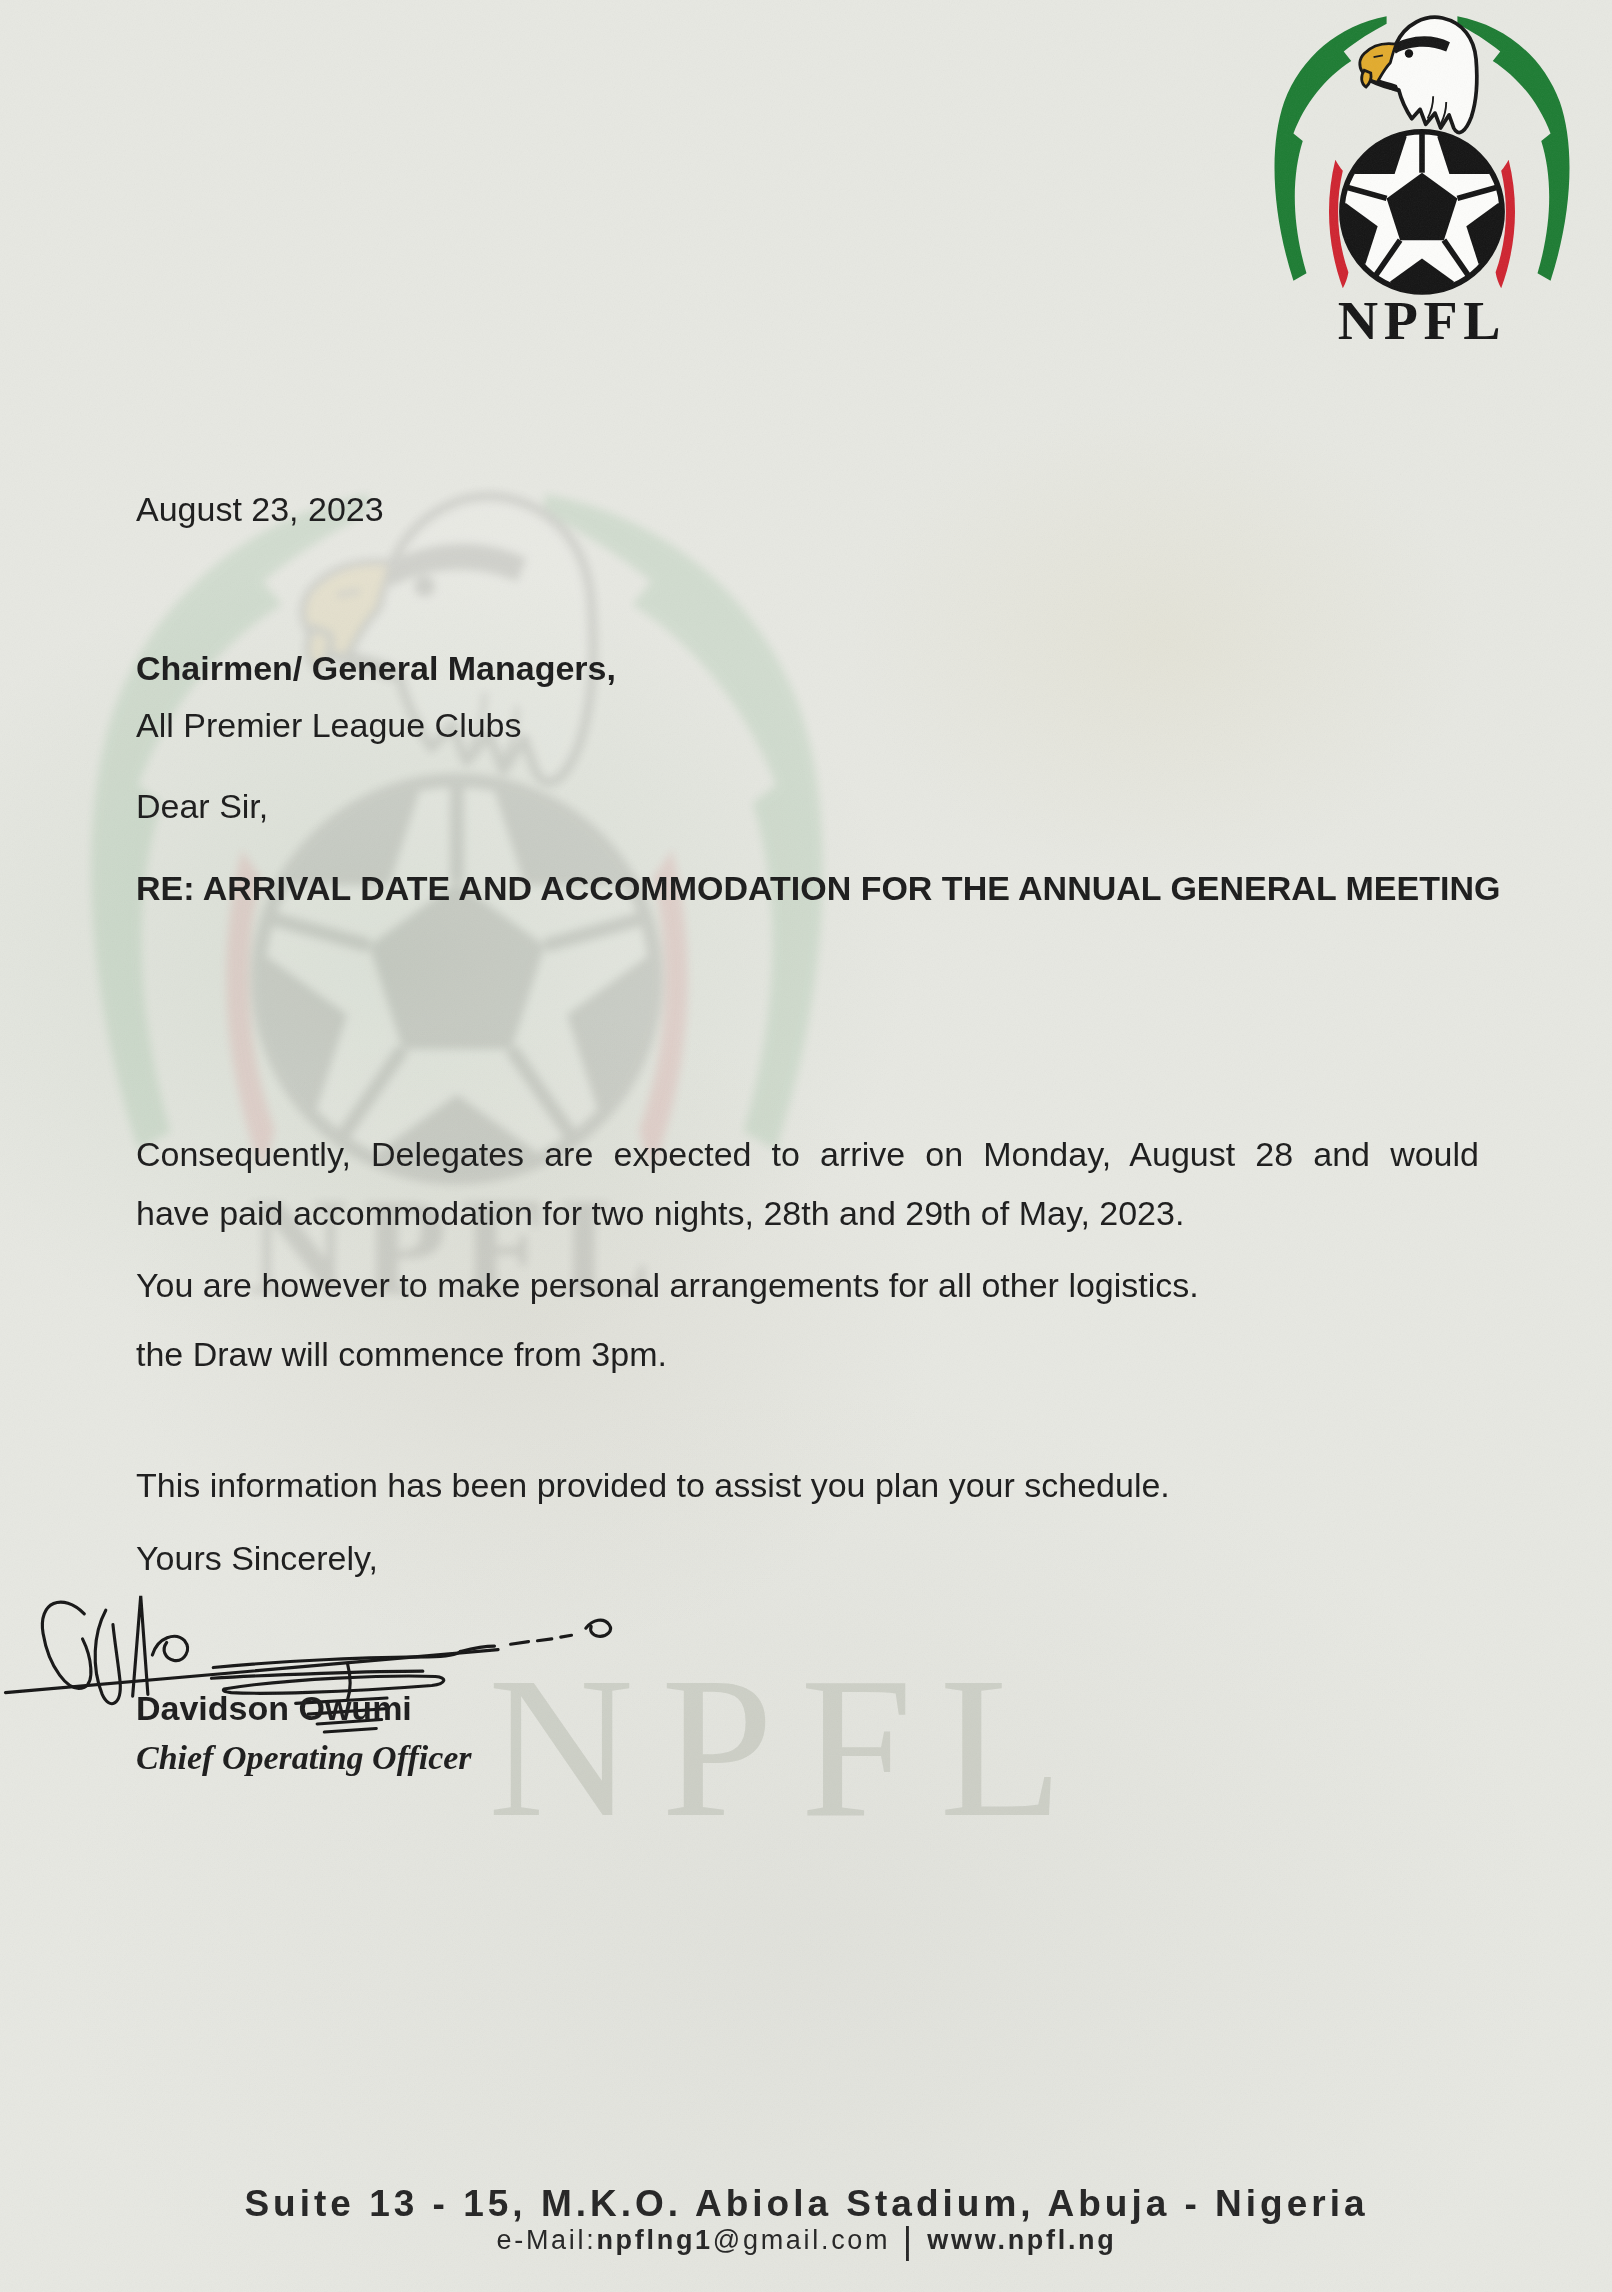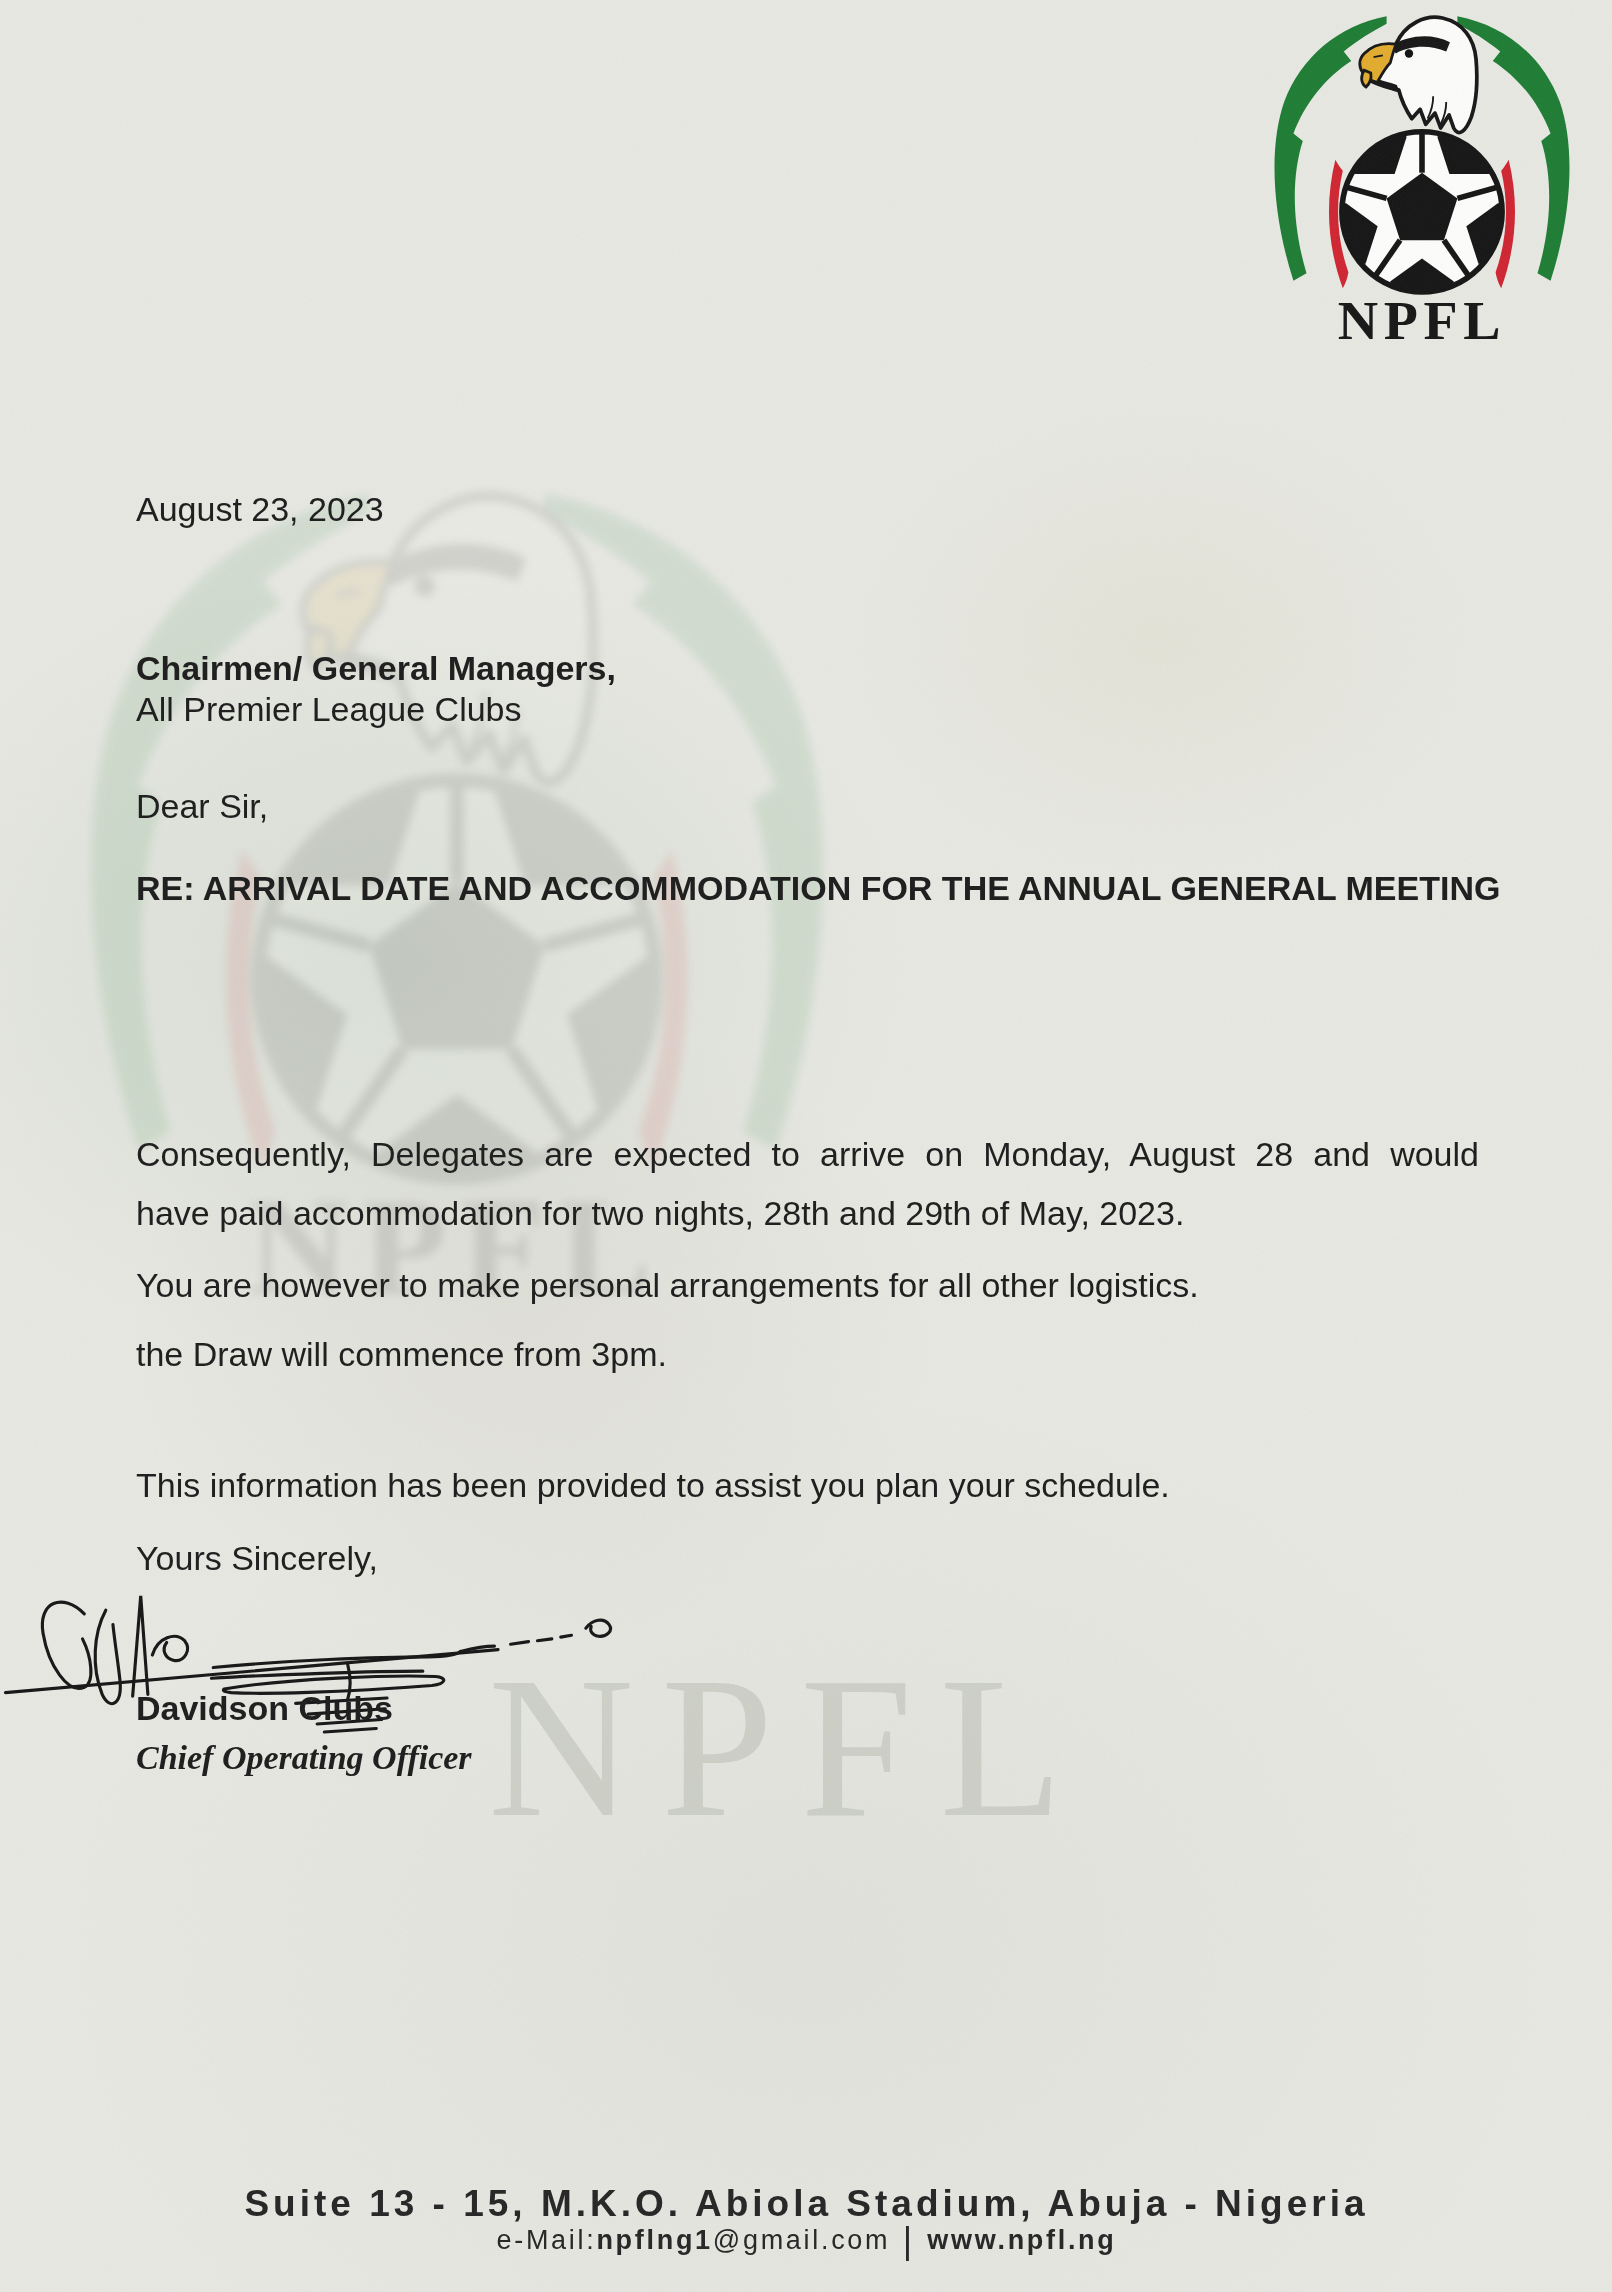--- a/index.html
+++ b/index.html
@@ -109,21 +109,21 @@
 
   <svg class="wm-logo" viewBox="0 0 380 372" xmlns="http://www.w3.org/2000/svg">
     <use href="#npfl-logo-art" xlink:href="#npfl-logo-art"></use>
   </svg>
 
   <div class="wm-text">NPFL</div>
 
   <div class="sl" style="top:488px;">August 23, 2023</div>
 
   <div class="sl b" style="top:647px;">Chairmen/ General Managers,</div>
-  <div class="sl" style="top:688px;">All Premier League Clubs</div>
+  <div class="sl" style="top:704px;">All Premier League Clubs</div>
   <div class="sl" style="top:785px;">Dear Sir,</div>
 
   <div class="sl b" style="top:867px;">RE: ARRIVAL DATE AND ACCOMMODATION FOR THE ANNUAL GENERAL MEETING</div>
 
 
   <div class="para" style="top:1125px;">
     <div class="bl">Consequently, Delegates are expected to arrive on Monday, August 28 and would</div>
     <div class="bl last">have paid accommodation for two nights, 28th and 29th of May, 2023.</div>
   </div>
 
@@ -155,21 +155,21 @@
     <path d="M344,152 L430,146"></path>
     <path d="M354,163 L426,158"></path>
     <path d="M362,172 L420,168"></path>
     <path d="M514,82 C530,78 544,76 552,76"></path>
     <path d="M570,74 l20,-3"></path>
     <path d="M600,70 l16,-2"></path>
     <path d="M626,66 l12,-2"></path>
     <path d="M654,56 c8,-10 20,-12 26,-4 c5,7 -3,14 -12,13 c-7,-1 -10,-6 -8,-11"></path>
   </svg>
 
-  <div class="sl b" style="top:1687px;">Davidson Clubs</div>
+  <div class="sl b" style="top:1687px;">Davidson Owumi</div>
   <div class="sl bi" style="top:1736px;">Chief Operating Officer</div>
 
   <div class="f1">Suite 13 - 15, M.K.O. Abiola Stadium, Abuja - Nigeria</div>
   <div class="f2">
     <span class="reg">e-Mail:</span><span class="bold">npflng1</span><span class="reg">@gmail.com</span><span class="bar">|</span><span class="bold">www.npfl.ng</span>
   </div>
 
   <svg class="grain" xmlns="http://www.w3.org/2000/svg" viewBox="0 0 1801 2560" width="1613" height="2293">
     <filter id="grainF">
       <feTurbulence type="fractalNoise" baseFrequency="0.8" numOctaves="2" stitchTiles="stitch"></feTurbulence>

